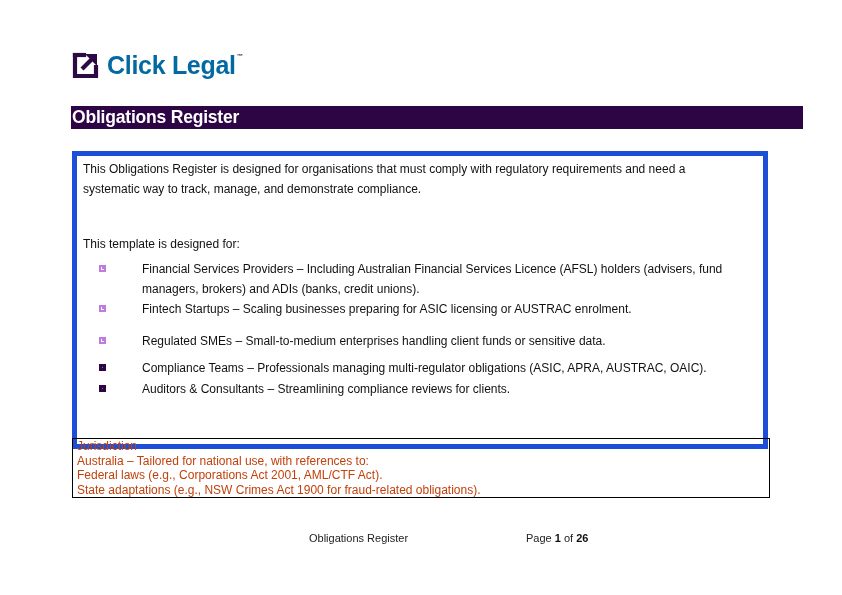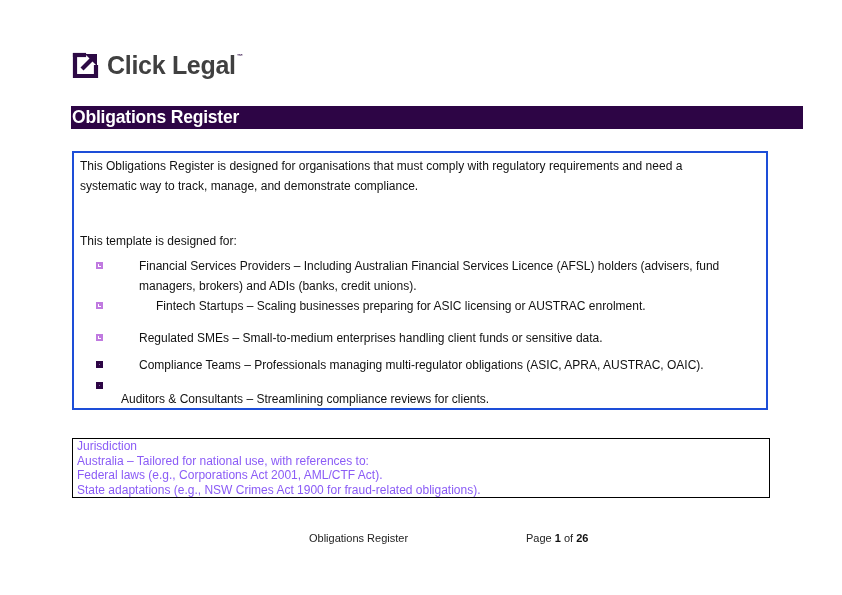--- a/index.html
+++ b/index.html
@@ -26,21 +26,21 @@
     .logo-icon {
       width: 28px;
       height: 28px;
       display: block;
     }
     .logo-text {
       margin-left: 7px;
       font-family: "Liberation Sans", sans-serif;
       font-weight: bold;
       font-size: 25px;
-      color: #404040;
+      color: #0369a1;
       letter-spacing: -0.3px;
       line-height: 30px;
     }
     .logo-tm {
       font-size: 6px;
       font-weight: bold;
       color: #2d0a45;
       vertical-align: top;
       position: relative;
       top: -9px;
@@ -62,22 +62,22 @@
       font-weight: bold;
       font-size: 17.5px;
       line-height: 21px;
       letter-spacing: -0.2px;
     }
     .intro-box {
       position: absolute;
       left: 72px;
       top: 151px;
       width: 696px;
-      height: 259px;
-      border: 2px solid #1d4ed8;
+      height: 298px;
+      border: 5px solid #1d4ed8;
       box-sizing: border-box;
     }
     .intro-text {
       position: absolute;
       left: 6px;
       font-size: 12px;
       line-height: 20px;
       color: #111111;
       white-space: nowrap;
     }
@@ -136,21 +136,21 @@
       top: 438px;
       width: 698px;
       height: 60px;
       border: 1px solid #000000;
       box-sizing: border-box;
       padding: 0 0 0 4px;
     }
     .jur-line {
       font-size: 12px;
       line-height: 14.6px;
-      color: #8b5cf6;
+      color: #c2410c;
       white-space: nowrap;
     }
     .footer-title {
       position: absolute;
       left: 309px;
       top: 531px;
       font-size: 11px;
       line-height: 14px;
       color: #222222;
     }
@@ -189,34 +189,34 @@
 
 <div class="intro-box">
   <div class="intro-text" style="top:3px;">This Obligations Register is designed for organisations that must comply with regulatory requirements and need a</div>
   <div class="intro-text" style="top:23px;">systematic way to track, manage, and demonstrate compliance.</div>
   <div class="intro-text" style="top:63px;margin-top:15px;">This template is designed for:</div>
 
   <div class="bullet-row" style="top:103px;">
     <span class="bullet-icon light"></span>
     <span class="bullet-text">Financial Services Providers – Including Australian Financial Services Licence (AFSL) holders (advisers, fund managers, brokers) and ADIs (banks, credit unions).</span>
   </div>
-  <div class="bullet-row" style="top:143px;gap:17px;">
+  <div class="bullet-row" style="top:143px;">
     <span class="bullet-icon light"></span>
     <span class="bullet-text">Fintech Startups – Scaling businesses preparing for ASIC licensing or AUSTRAC enrolment.</span>
   </div>
   <div class="bullet-row" style="top:175px;">
     <span class="bullet-icon light"></span>
     <span class="bullet-text">Regulated SMEs – Small-to-medium enterprises handling client funds or sensitive data.</span>
   </div>
 
   <div class="bullet-row" style="top:202px;">
     <span class="bullet-icon dark"></span>
     <span class="bullet-text">Compliance Teams – Professionals managing multi-regulator obligations (ASIC, APRA, AUSTRAC, OAIC).</span>
   </div>
-  <div class="bullet-row" style="top:223px;flex-direction:column;">
+  <div class="bullet-row" style="top:223px;">
     <span class="bullet-icon dark"></span>
     <span class="bullet-text">Auditors &amp; Consultants – Streamlining compliance reviews for clients.</span>
   </div>
 </div>
 
 <div class="jurisdiction-box">
   <div class="jur-line">Jurisdiction</div>
   <div class="jur-line">Australia – Tailored for national use, with references to:</div>
   <div class="jur-line">Federal laws (e.g., Corporations Act 2001, AML/CTF Act).</div>
   <div class="jur-line">State adaptations (e.g., NSW Crimes Act 1900 for fraud-related obligations).</div>

